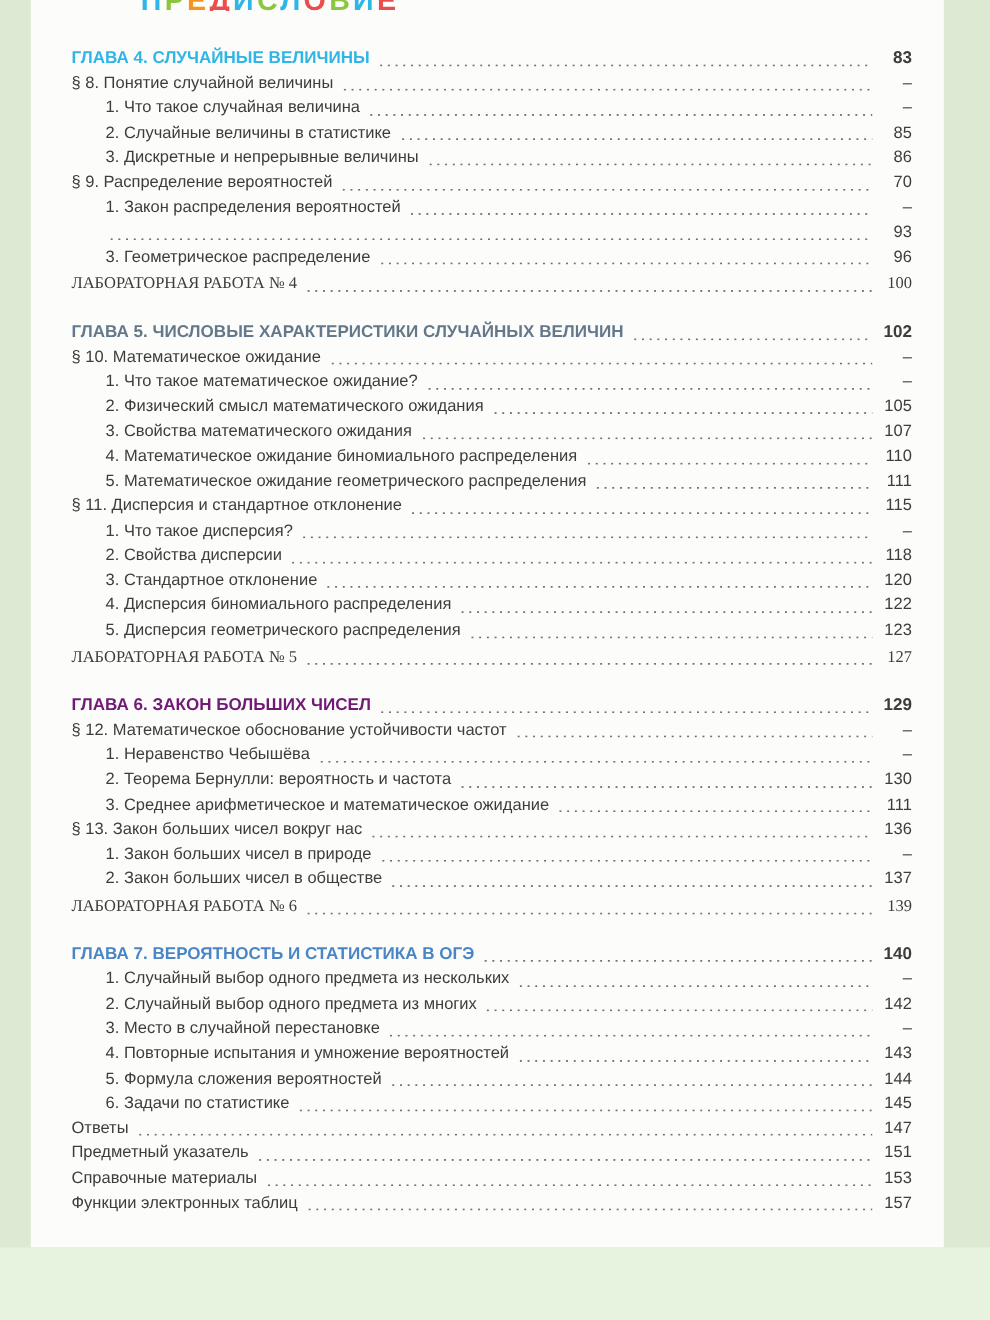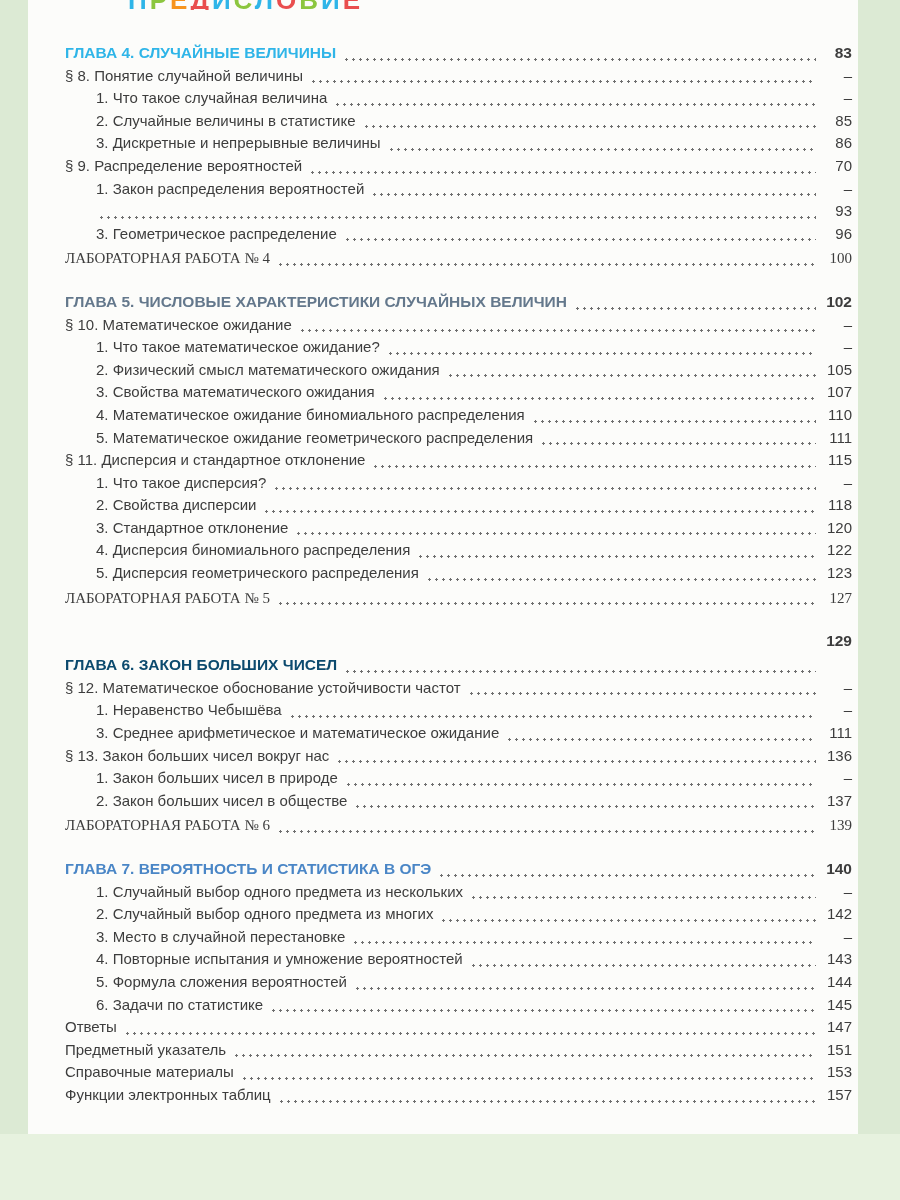--- a/index.html
+++ b/index.html
@@ -22,21 +22,21 @@
   .cutoff-header {
     position:absolute; left:100px; top:0; height:10px; overflow:hidden;
     white-space:nowrap;
   }
   .cutoff-header .cl {
     display:inline-block;
     font-size:26px; font-weight:700; letter-spacing:3px;
     transform:translateY(-15px);
   }
   .content {
-    position:absolute; left:37px; right:6px; top:42px;
+    position:absolute; left:37px; right:29px; top:42px;
   }
   .row {
     display:flex;
     font-size:15px;
     line-height:22.6px;
     color:#3d3d3d;
     font-weight:400;
   }
   .row .label { white-space:nowrap; padding-right:5px; }
   .row .leader {
@@ -185,33 +185,38 @@
           <span class="pagenum">123</span>
         </div>
         <div class="row lab">
           <span class="label">ЛАБОРАТОРНАЯ РАБОТА № 5</span>
           <span class="leader"></span>
           <span class="pagenum">127</span>
         </div>
       </div>
       <div class="toc-section">
         <div class="row heading">
-          <span class="label" style="color: #0c4a6e; margin-top: 24px;">ГЛАВА 6. ЗАКОН БОЛЬШИХ ЧИСЕЛ</span>
+          <span class="label" style="color: #701a75;">ГЛАВА 6. ЗАКОН БОЛЬШИХ ЧИСЕЛ</span>
           <span class="leader"></span>
           <span class="pagenum">129</span>
         </div>
         <div class="row para">
           <span class="label">§ 12. Математическое обоснование устойчивости частот</span>
           <span class="leader"></span>
           <span class="pagenum">–</span>
         </div>
         <div class="row sub">
           <span class="label">1. Неравенство Чебышёва</span>
           <span class="leader"></span>
           <span class="pagenum">–</span>
+        </div>
+        <div class="row sub">
+          <span class="label">2. Теорема Бернулли: вероятность и частота</span>
+          <span class="leader"></span>
+          <span class="pagenum">130</span>
         </div>
         <div class="row sub">
           <span class="label">3. Среднее арифметическое и математическое ожидание</span>
           <span class="leader"></span>
           <span class="pagenum">111</span>
         </div>
         <div class="row para">
           <span class="label">§ 13. Закон больших чисел вокруг нас</span>
           <span class="leader"></span>
           <span class="pagenum">136</span>

